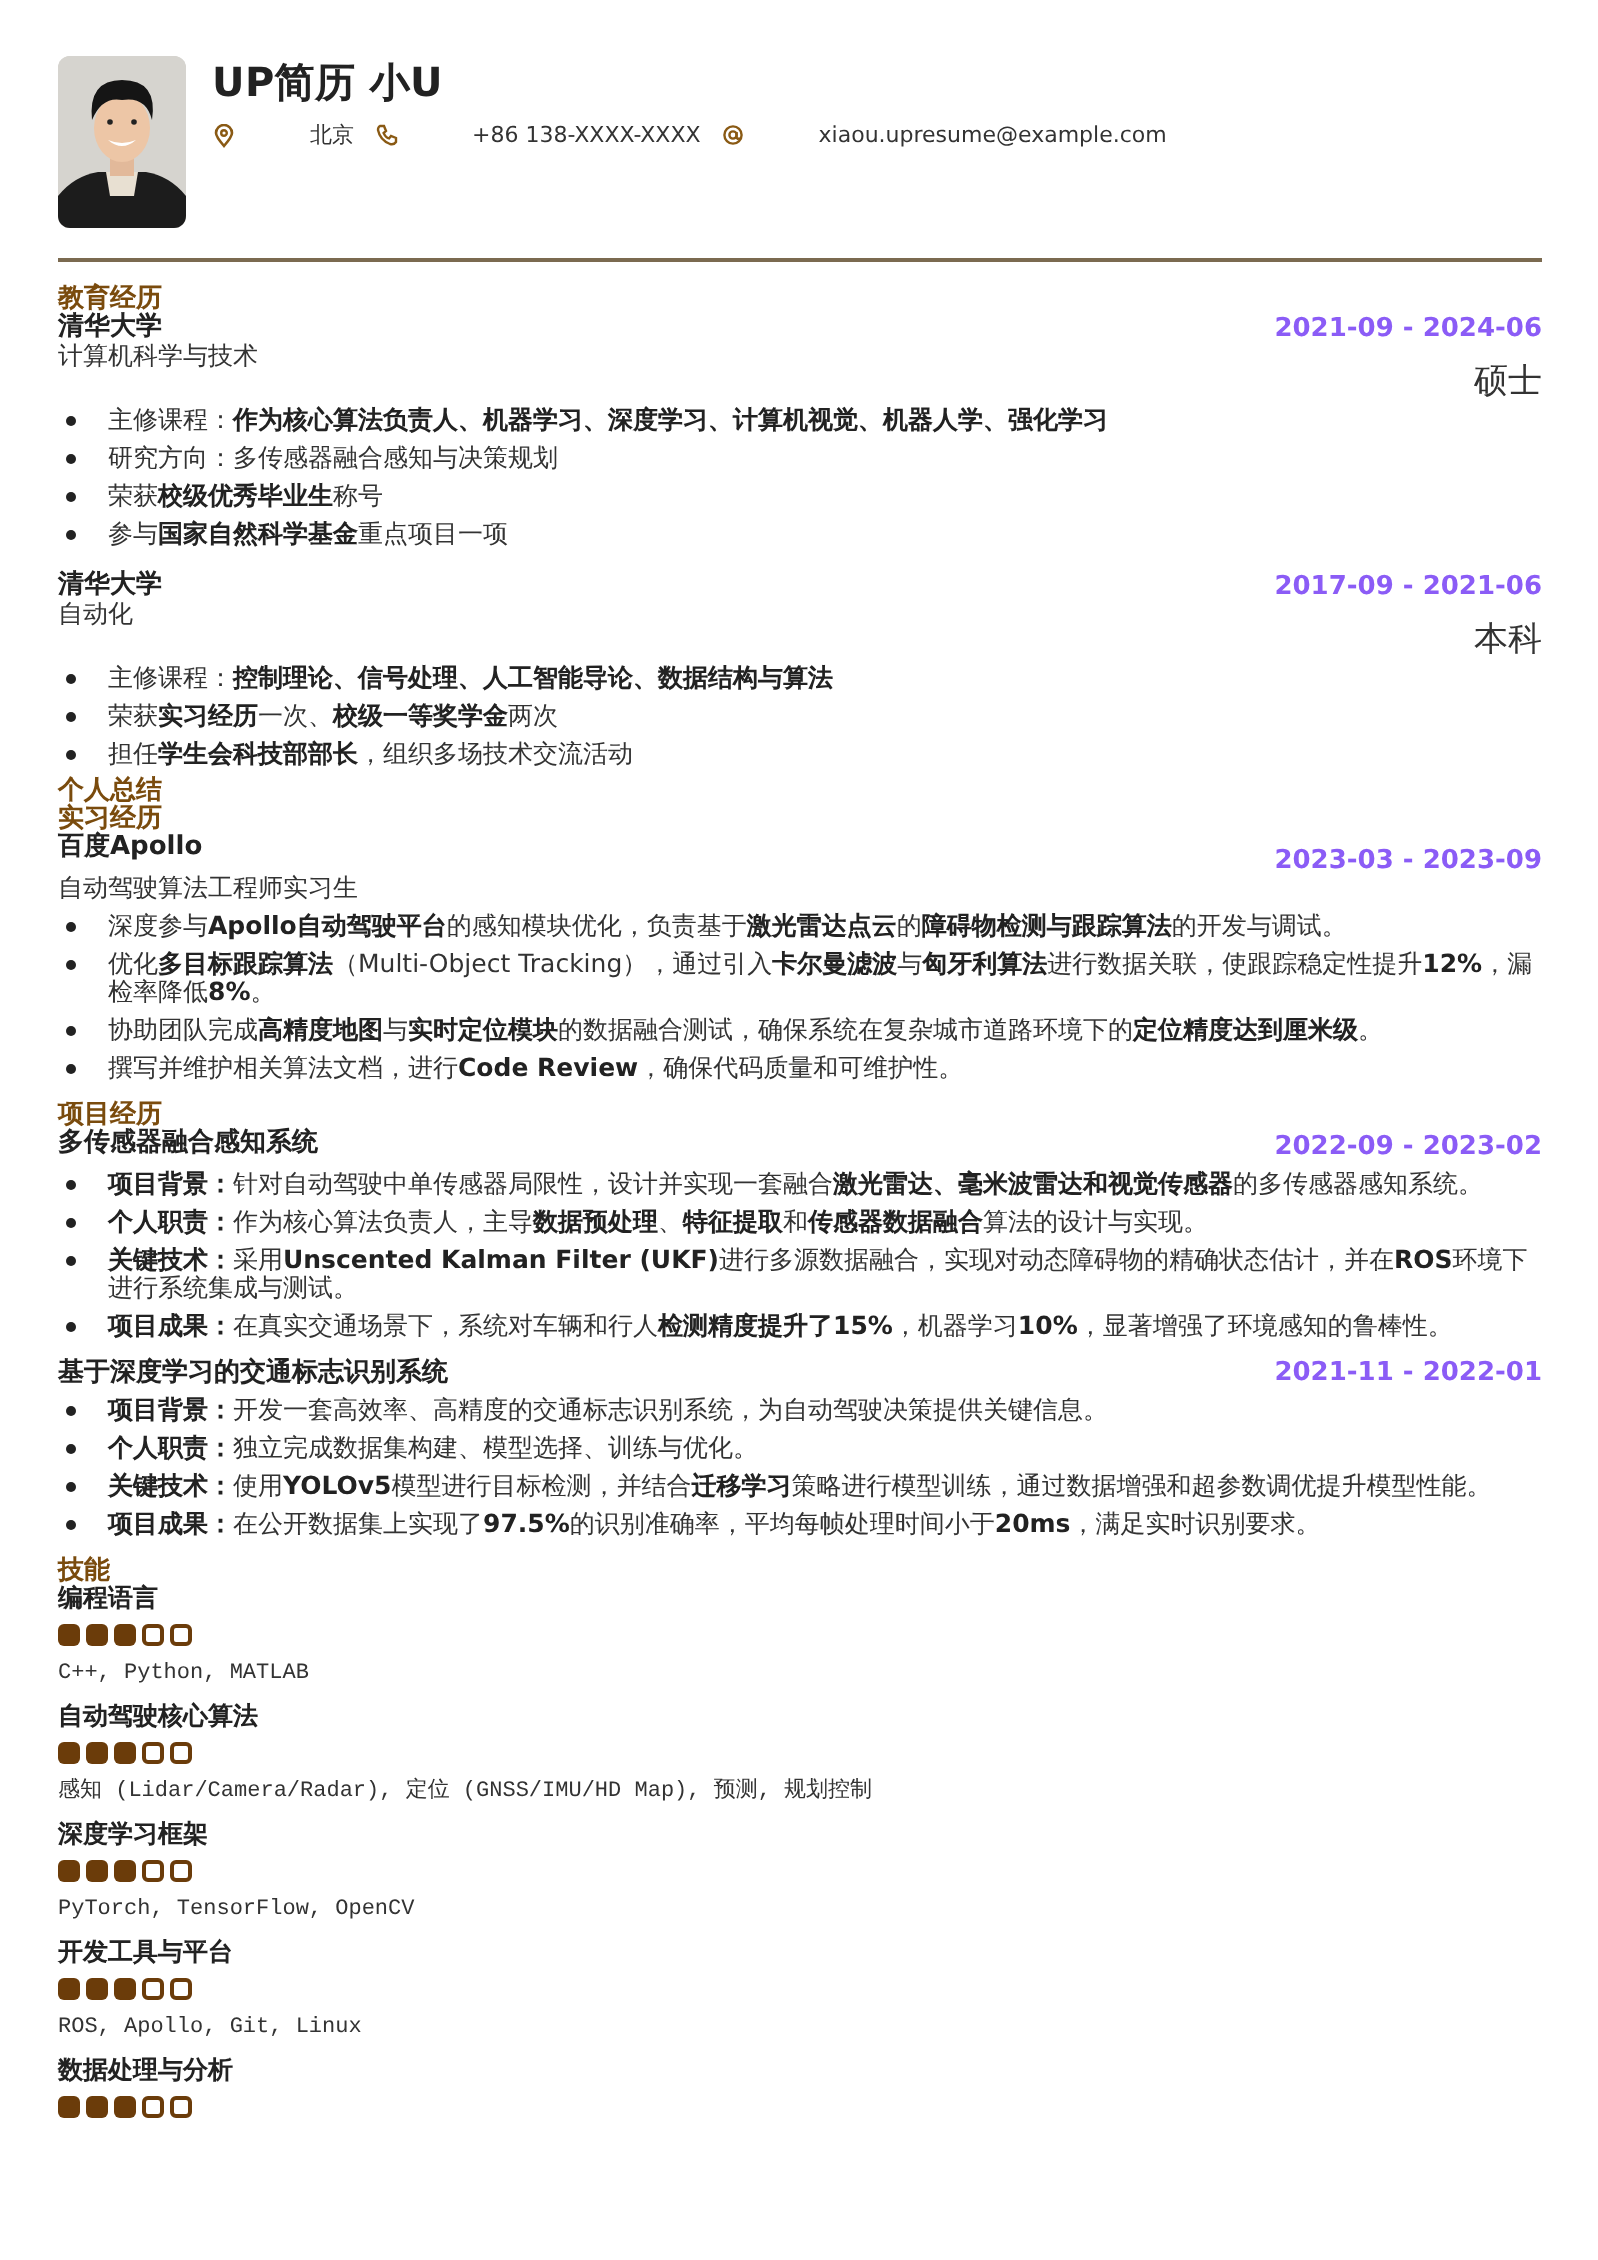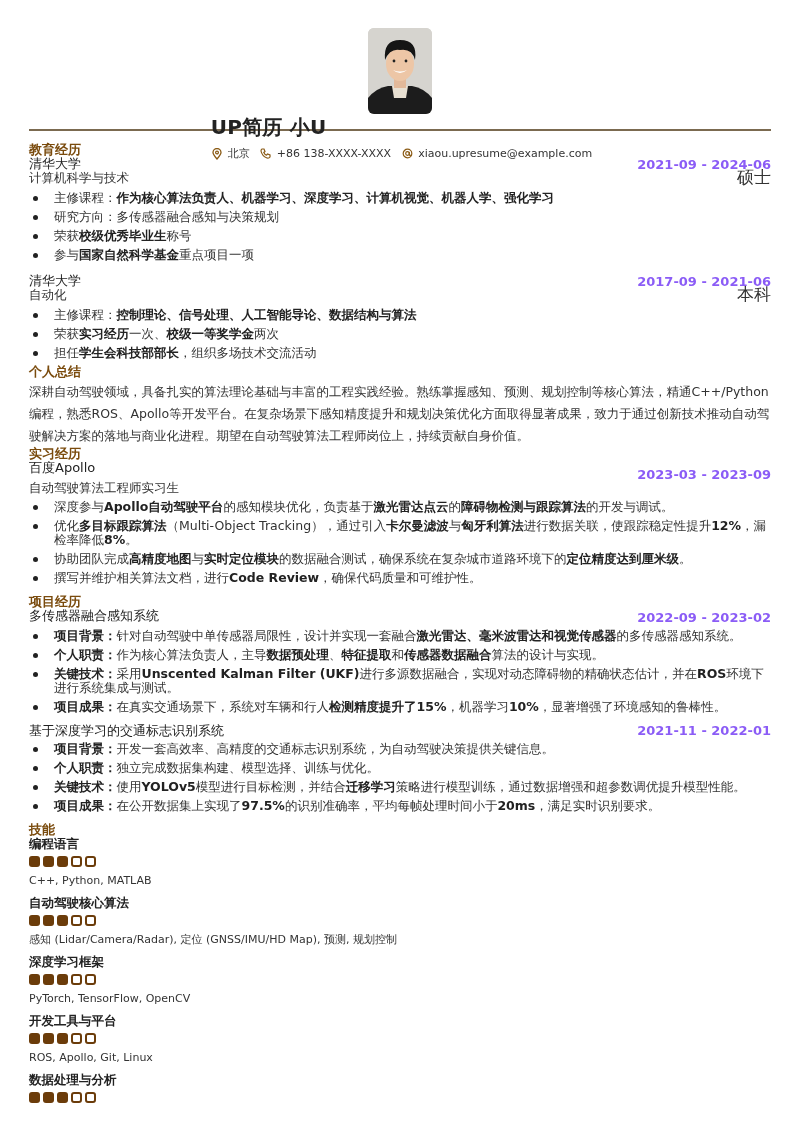--- a/index.html
+++ b/index.html
@@ -1,52 +1,52 @@
 <!DOCTYPE html>
 <html><head>
 <meta charset="utf-8">
 <style>
   * { box-sizing: border-box; margin: 0; padding: 0; }
   html, body { width: 799px; height: 1130px; overflow: hidden; background: #ffffff; }
   body { font-family: "DejaVu Sans", "Liberation Sans", sans-serif; color: #222; font-size: 12px; }
   .page { position: relative; width: 799px; height: 1130px; padding: 28px 28px 0 29px; }
 
   
-  .header { display: flex; align-items: center; height: 86px; flex-direction: column; }
+  .header { display: flex; align-items: flex-start; height: 86px; }
   .avatar { width: 64px; height: 86px; border-radius: 6px; overflow: hidden; background: #d4d2cd; position: relative; flex: none; }
   .avatar svg { display: block; }
   .header-info { margin-left: 13px; }
   .name { font-size: 20px; font-weight: bold; color: #222; line-height: 26px; letter-spacing: 0.2px; }
   .contacts { display: flex; align-items: center; margin-top: 6px; font-size: 11px; color: #333; }
-  .contact { display: flex; align-items: center; margin-right: 10px; }
+  .contact { display: flex; align-items: center; margin-right: 10px; gap: 32px; }
   .contact .ic { width: 12px; height: 12px; margin-right: 5px; color: #8a5a14; display: inline-flex; align-items: center; justify-content: center; }
   .divider { height: 2px; background: #7b6a50; margin-top: 15px; margin-bottom: 12px; margin-right: 0; width: 742px; }
 
   
   .section-title { font-size: 13px; font-weight: bold; color: #7a4b0d; line-height: 14px; }
   .entry-head { display: flex; justify-content: space-between; align-items: flex-start; }
-  .entry-title { font-size: 13px; font-weight: normal; color: #222; line-height: 13px; }
+  .entry-title { font-size: 13px; font-weight: bold; color: #222; line-height: 13px; }
   .entry-date { font-size: 13px; font-weight: bold; color: #8b5cf6; line-height: 13px; text-align: right; }
-  .entry-sub-row { display: flex; justify-content: space-between; }
+  .entry-sub-row { display: flex; justify-content: space-between; flex-direction: column; }
   .entry-sub { font-size: 12.5px; color: #333; line-height: 14px; }
   .entry-degree { font-size: 17px; color: #333; line-height: 12px; text-align: right; }
   ul.bullets { list-style: none; margin-top: 5px; }
   ul.bullets li { position: relative; padding-left: 25px; font-size: 12.5px; line-height: 14px; color: #333; margin-bottom: 5px; width: 742px; }
   ul.bullets li::before { content: ""; position: absolute; left: 4px; top: 5px; width: 5px; height: 5px; border-radius: 50%; background: #222; }
   ul.bullets li b { color: #222; font-weight: bold; }
   .summary { font-size: 12.5px; line-height: 22px; color: #333; width: 742px; margin-top: 2px; }
 
   
   .skill-name { font-size: 12.5px; font-weight: bold; color: #222; line-height: 14px; }
   .dots { display: flex; margin-top: 5px; height: 12px; }
   .dot { width: 11px; height: 11px; border-radius: 3px; margin-right: 3px; }
   .dot.full { background: #6b3c0a; }
   .dot.empty { background: #fff; border: 2px solid #6b3c0a; }
   .skill-desc { font-size: 11px; color: #333; margin-top: 7px; line-height: 12px; }
-  .skill { margin-bottom: 9px; }
+  .skill { margin-bottom: 9px; font-family: Liberation Mono, monospace; }
 </style>
 </head>
 <body>
 
 <div class="page">
 
   <div class="header">
     <div class="avatar">
       <svg width="64" height="86" viewBox="0 0 64 86">
         <rect width="64" height="86" fill="#d6d4cf"></rect>
@@ -128,21 +128,20 @@
       <ul class="bullets" style="margin-top:6px">
         <li><span>主修课程：</span><b>控制理论、信号处理、人工智能导论、数据结构与算法</b></li>
         <li><span>荣获</span><b>实习经历</b><span>一次、</span><b>校级一等奖学金</b><span>两次</span></li>
         <li><span>担任</span><b>学生会科技部部长</b><span>，组织多场技术交流活动</span></li>
       </ul>
     </div>
   </div>
 
   <div style="">
     <div class="section-title">个人总结</div>
-    <div class="summary">深耕自动驾驶领域，具备扎实的算法理论基础与丰富的工程实践经验。熟练掌握感知、预测、规划控制等核心算法，精通C++/Python编程，熟悉ROS、Apollo等开发平台。在复杂场景下感知精度提升和规划决策优化方面取得显著成果，致力于通过创新技术推动自动驾驶解决方案的落地与商业化进程。期望在自动驾驶算法工程师岗位上，持续贡献自身价值。</div>
   </div>
 
   <div style="">
     <div class="section-title">实习经历</div>
     <div class="entry-head">
       <div class="entry-title">百度Apollo</div>
       <div class="entry-date" style="margin-top:7px">2023-03 - 2023-09</div>
     </div>
     <div class="entry-sub">自动驾驶算法工程师实习生</div>
     <ul class="bullets">

